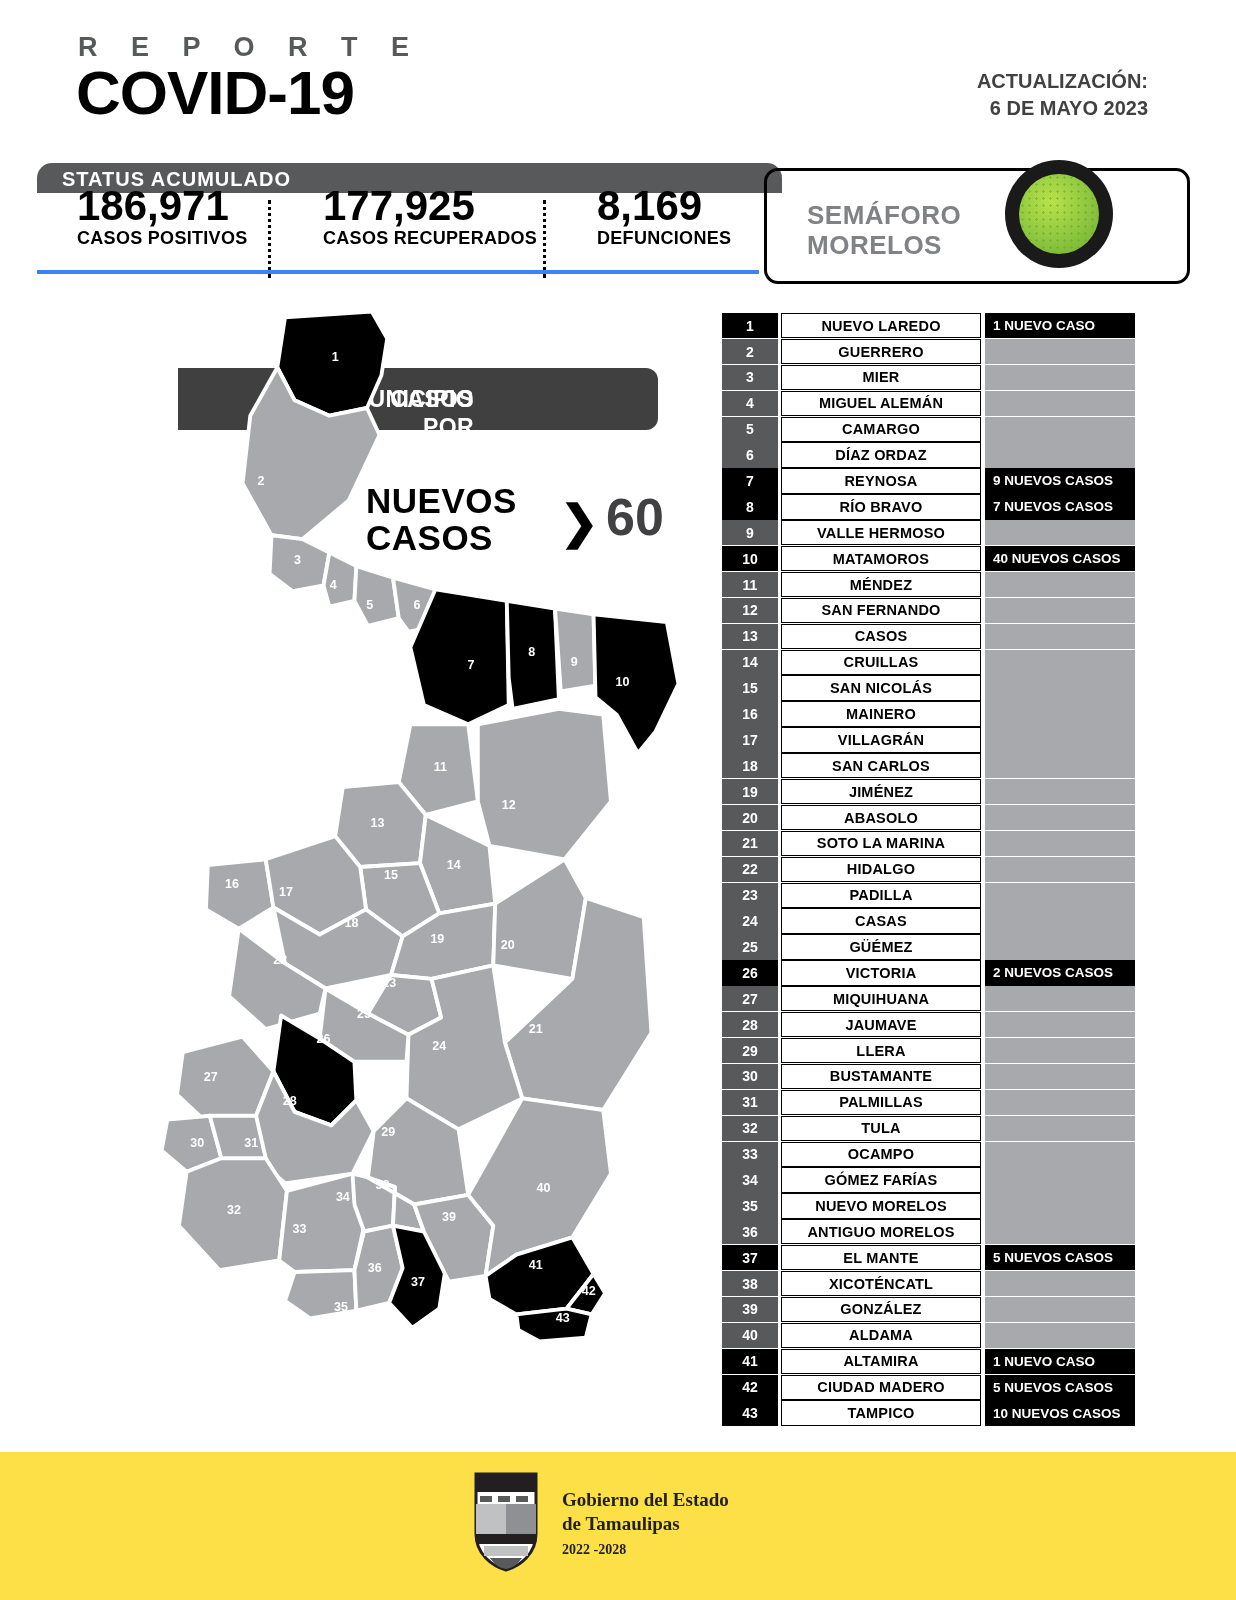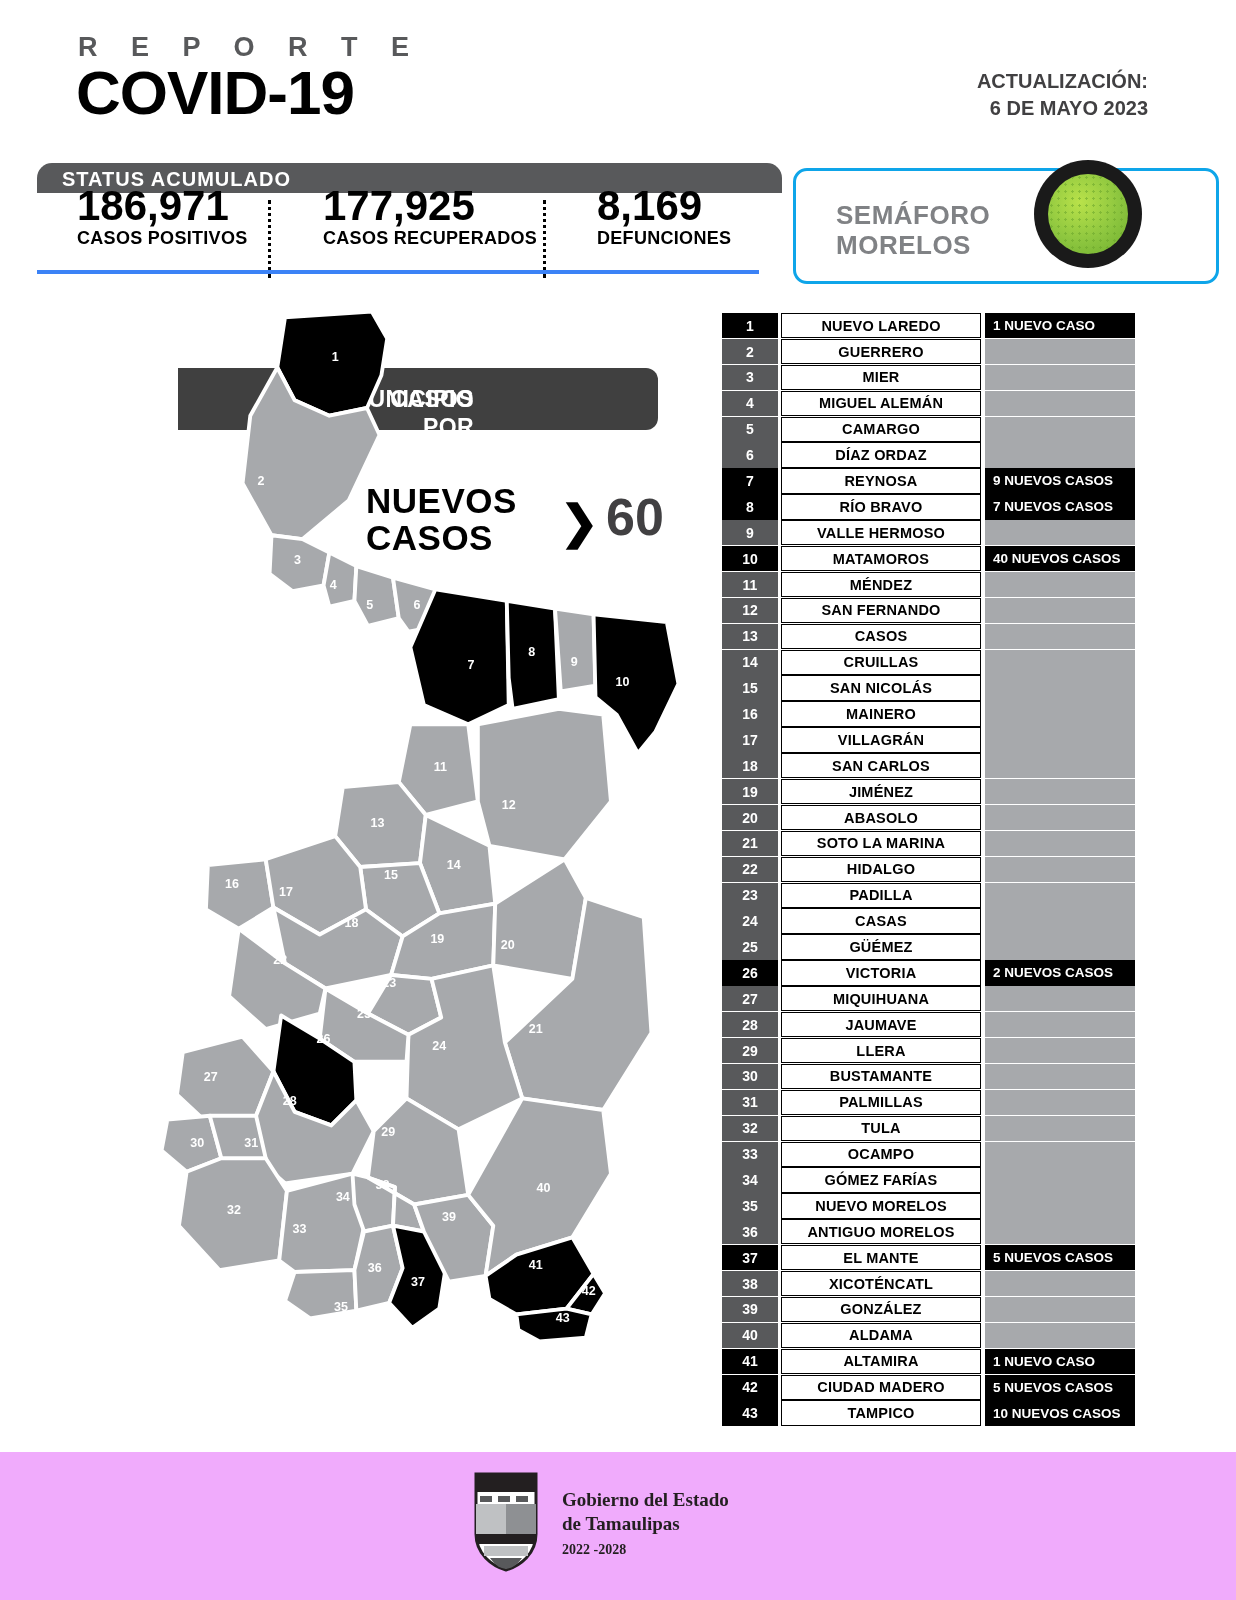--- a/index.html
+++ b/index.html
@@ -46,22 +46,22 @@
   .stat-3{left:560px;}
   .vdiv{
     position:absolute;top:200px;width:0;height:78px;
     border-left:3px dotted #000;
   }
   .vdiv-1{left:268px;}
   .vdiv-2{left:543px;}
 
   
   .sem-box{
-    position:absolute;left:793px;top:168px;width:420px;height:110px;
-    border:3px solid #0ea5e9;border-radius:14px;
+    position:absolute;left:764px;top:168px;width:420px;height:110px;
+    border:3px solid #000000;border-radius:14px;
   }
   .sem-text{
     position:absolute;left:40px;top:30px;
     font-size:26px;font-weight:bold;color:#808285;line-height:1.15;
     letter-spacing:.5px;
   }
   .sem-light{
     position:absolute;left:238px;top:-11px;width:108px;height:108px;
     border-radius:50%;background:#1a1a1a;
   }
@@ -122,21 +122,21 @@
   }
   .c-cases{
     width:150px;margin-left:4px;background:#a7a9ac;color:#000;font-size:13.5px;
     font-weight:bold;display:flex;align-items:center;padding-left:8px;
     box-sizing:border-box;
   }
   .row.hl .c-cases{background:#000;color:#fff;}
 
   
   .footer{
-    position:absolute;left:0;bottom:0;width:1236px;height:148px;background:#f0abfc;
+    position:absolute;left:0;bottom:0;width:1236px;height:148px;background:#fde047;
   }
   .crest{position:absolute;left:470px;top:18px;width:72px;height:104px;}
   .foot-txt{
     position:absolute;left:562px;top:36px;color:#231f20;
     font-size:19px;font-weight:bold;line-height:1.25;
     font-family:"Liberation Serif", serif;
   }
   .foot-years{
     position:absolute;left:562px;top:90px;color:#231f20;
     font-size:14px;font-weight:bold;font-family:Liberation Serif, serif;

